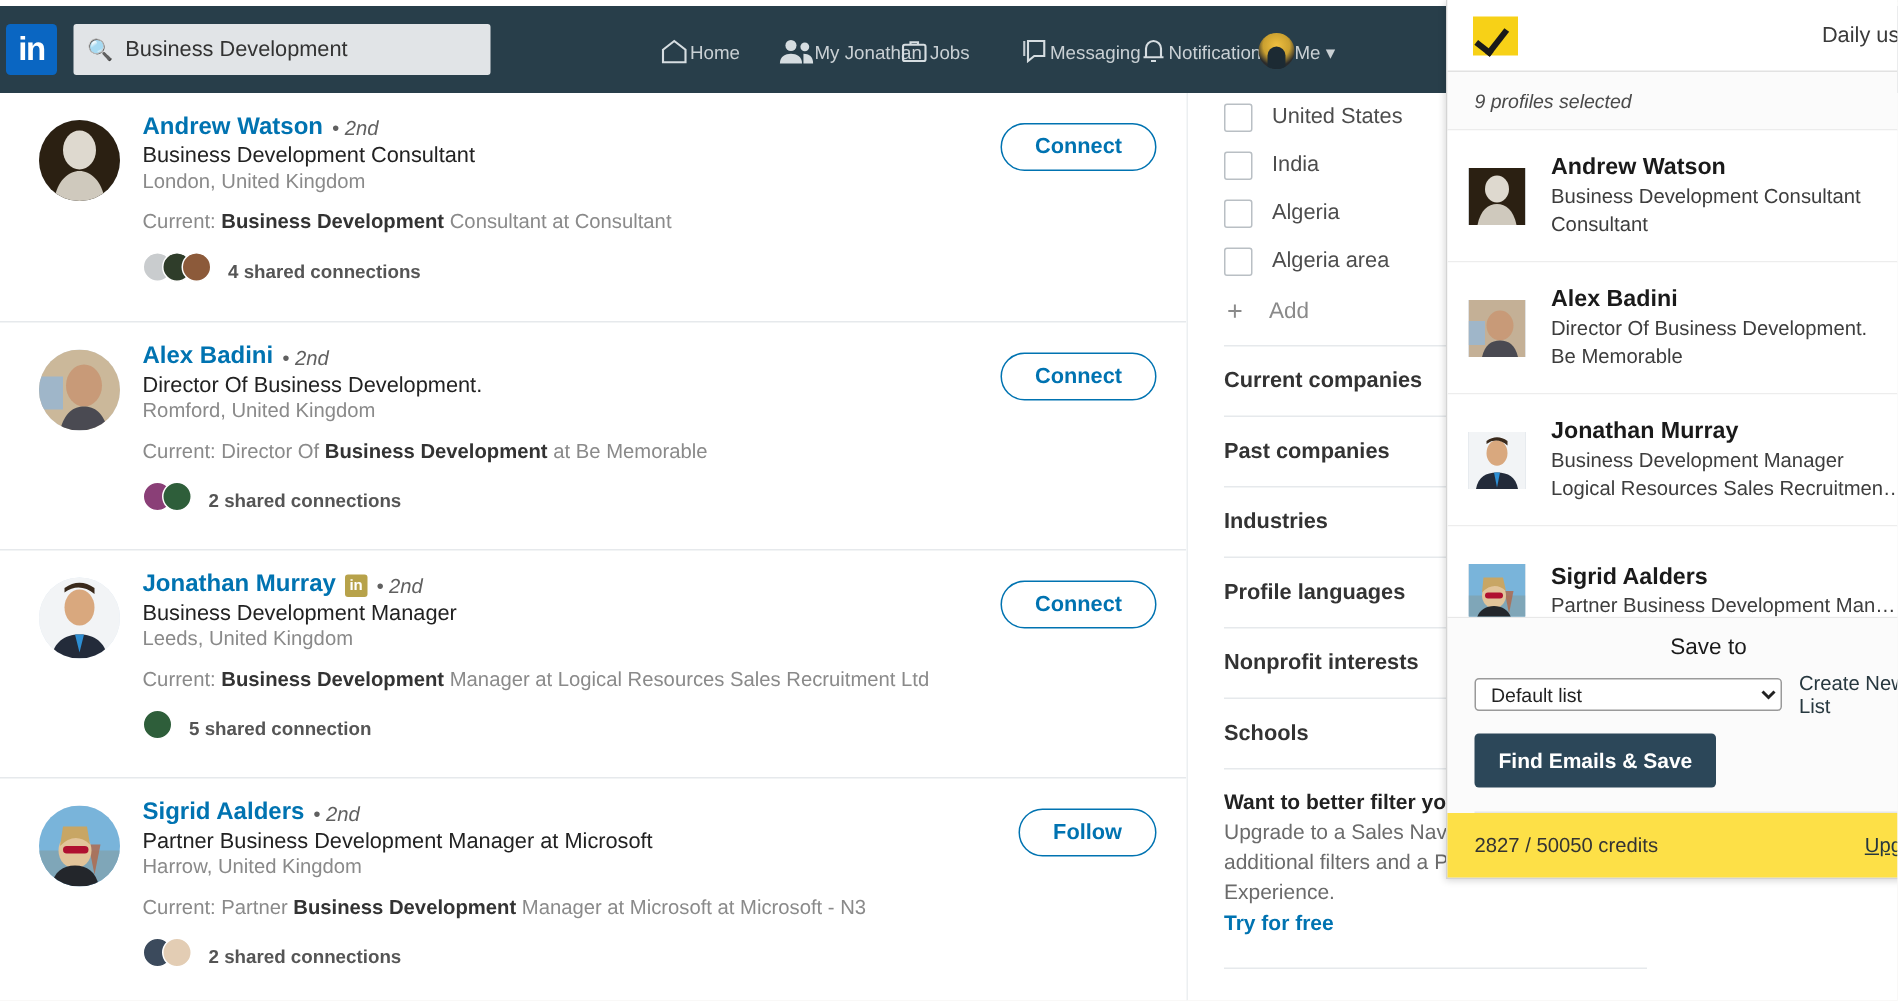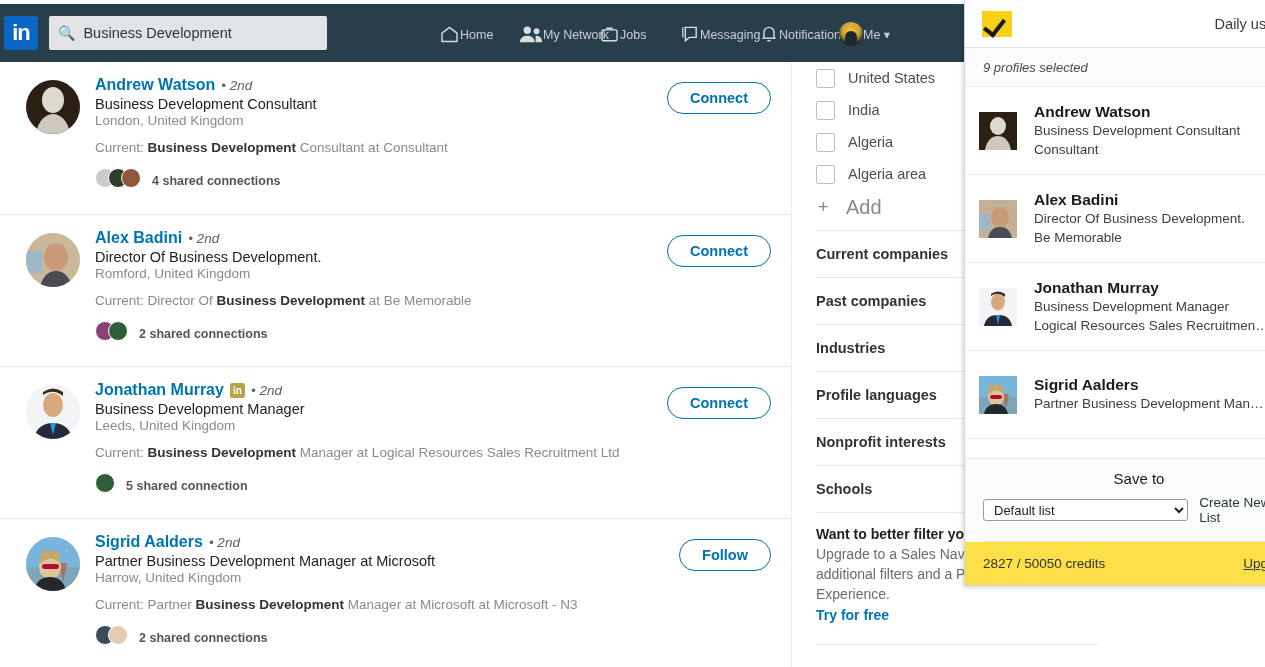--- a/index.html
+++ b/index.html
@@ -92,21 +92,21 @@
   }
   .rail-inner { padding: 0 24px; width: 330px; }
   .cb-row { display: flex; align-items: center; height: 32px; }
   .cb {
     width: 19px; height: 19px; border: 1px solid #b9bfc4; border-radius: 2px;
     background: #fff; flex: 0 0 auto;
   }
   .cb-row .lbl { margin-left: 13px; font-size: 14.5px; color: #4d4d4d; white-space: nowrap; }
   .add-row { display: flex; align-items: center; height: 34px; margin-left: 2px; }
   .add-row .plus { font-size: 18px; color: #8a8a8a; width: 18px; }
-  .add-row .lbl { font-size: 20px; color: #8a8a8a; margin-left: 10px; }
+  .add-row .lbl { font-size: 15px; color: #8a8a8a; margin-left: 10px; }
   .rail-sep { height: 1px; background: #e6e9ec; margin: 6px 0 0 0; }
   .facet { height: 47px; display: flex; align-items: center; border-bottom: 1px solid #e6e9ec;
            font-size: 14.5px; font-weight: bold; color: #333; white-space: nowrap; cursor: pointer; }
   .promo { padding-top: 13px; }
   .promo h4 { font-size: 14px; color: #222; font-weight: bold; }
   .promo p { font-size: 14px; color: #6b6b6b; line-height: 20px; margin-top: 2px; max-width: 300px;}
   .promo a { font-size: 14px; color: #0073b1; font-weight: bold; text-decoration: none; display:inline-block; margin-top:3px;}
   .saved-sep { height:1px; background:#e6e9ec; margin-top: 20px; }
   .saved { font-size: 16px; color: #333; padding-top: 20px; }
 
@@ -216,21 +216,21 @@
 
       <div class="navitem">
         <span class="ico">
           <svg width="24" height="20" viewBox="0 0 26 20" fill="#d6dde1">
             <circle cx="9" cy="6" r="4"></circle>
               <circle cx="19" cy="7" r="3.2"></circle>
             <path d="M1 19 c0-5 4-7 8-7 s8 2 8 7z"></path>
               <path d="M18 12c4 0 7 2 7 7h-7z"></path>
           </svg>
         </span>
-        <span class="lbl">My Network</span>
+        <span class="lbl">My Jonathan</span>
       </div>
 
       <div class="navitem">
         <span class="ico">
           <svg width="21" height="20" viewBox="0 0 24 24" fill="none" stroke="#d6dde1" stroke-width="1.7">
             <rect x="3" y="7" width="18" height="13" rx="1.5"></rect>
               <path d="M9 7V5h6v2"></path>
           </svg>
         </span>
         <span class="lbl">Jobs</span>
@@ -516,20 +516,21 @@
     </div>
 
     <div class="ext-foot">
       <div class="ext-saveto">Save to</div>
       <div class="ext-selectrow">
         <select class="ext-select">
           <option>Default list</option>
         </select>
         <span class="ext-newlist">Create New List</span>
       </div>
+      <button class="ext-findbtn">Find Emails &amp; Save</button>
       <div class="ext-credits-sep"></div>
     </div>
 
     <div class="ext-credits" style="padding-bottom:14px;background:#fde047;">
       <span class="c">2827 / 50050 credits</span>
       <span class="u">Upgrade</span>
     </div>
 
   </div>
 

